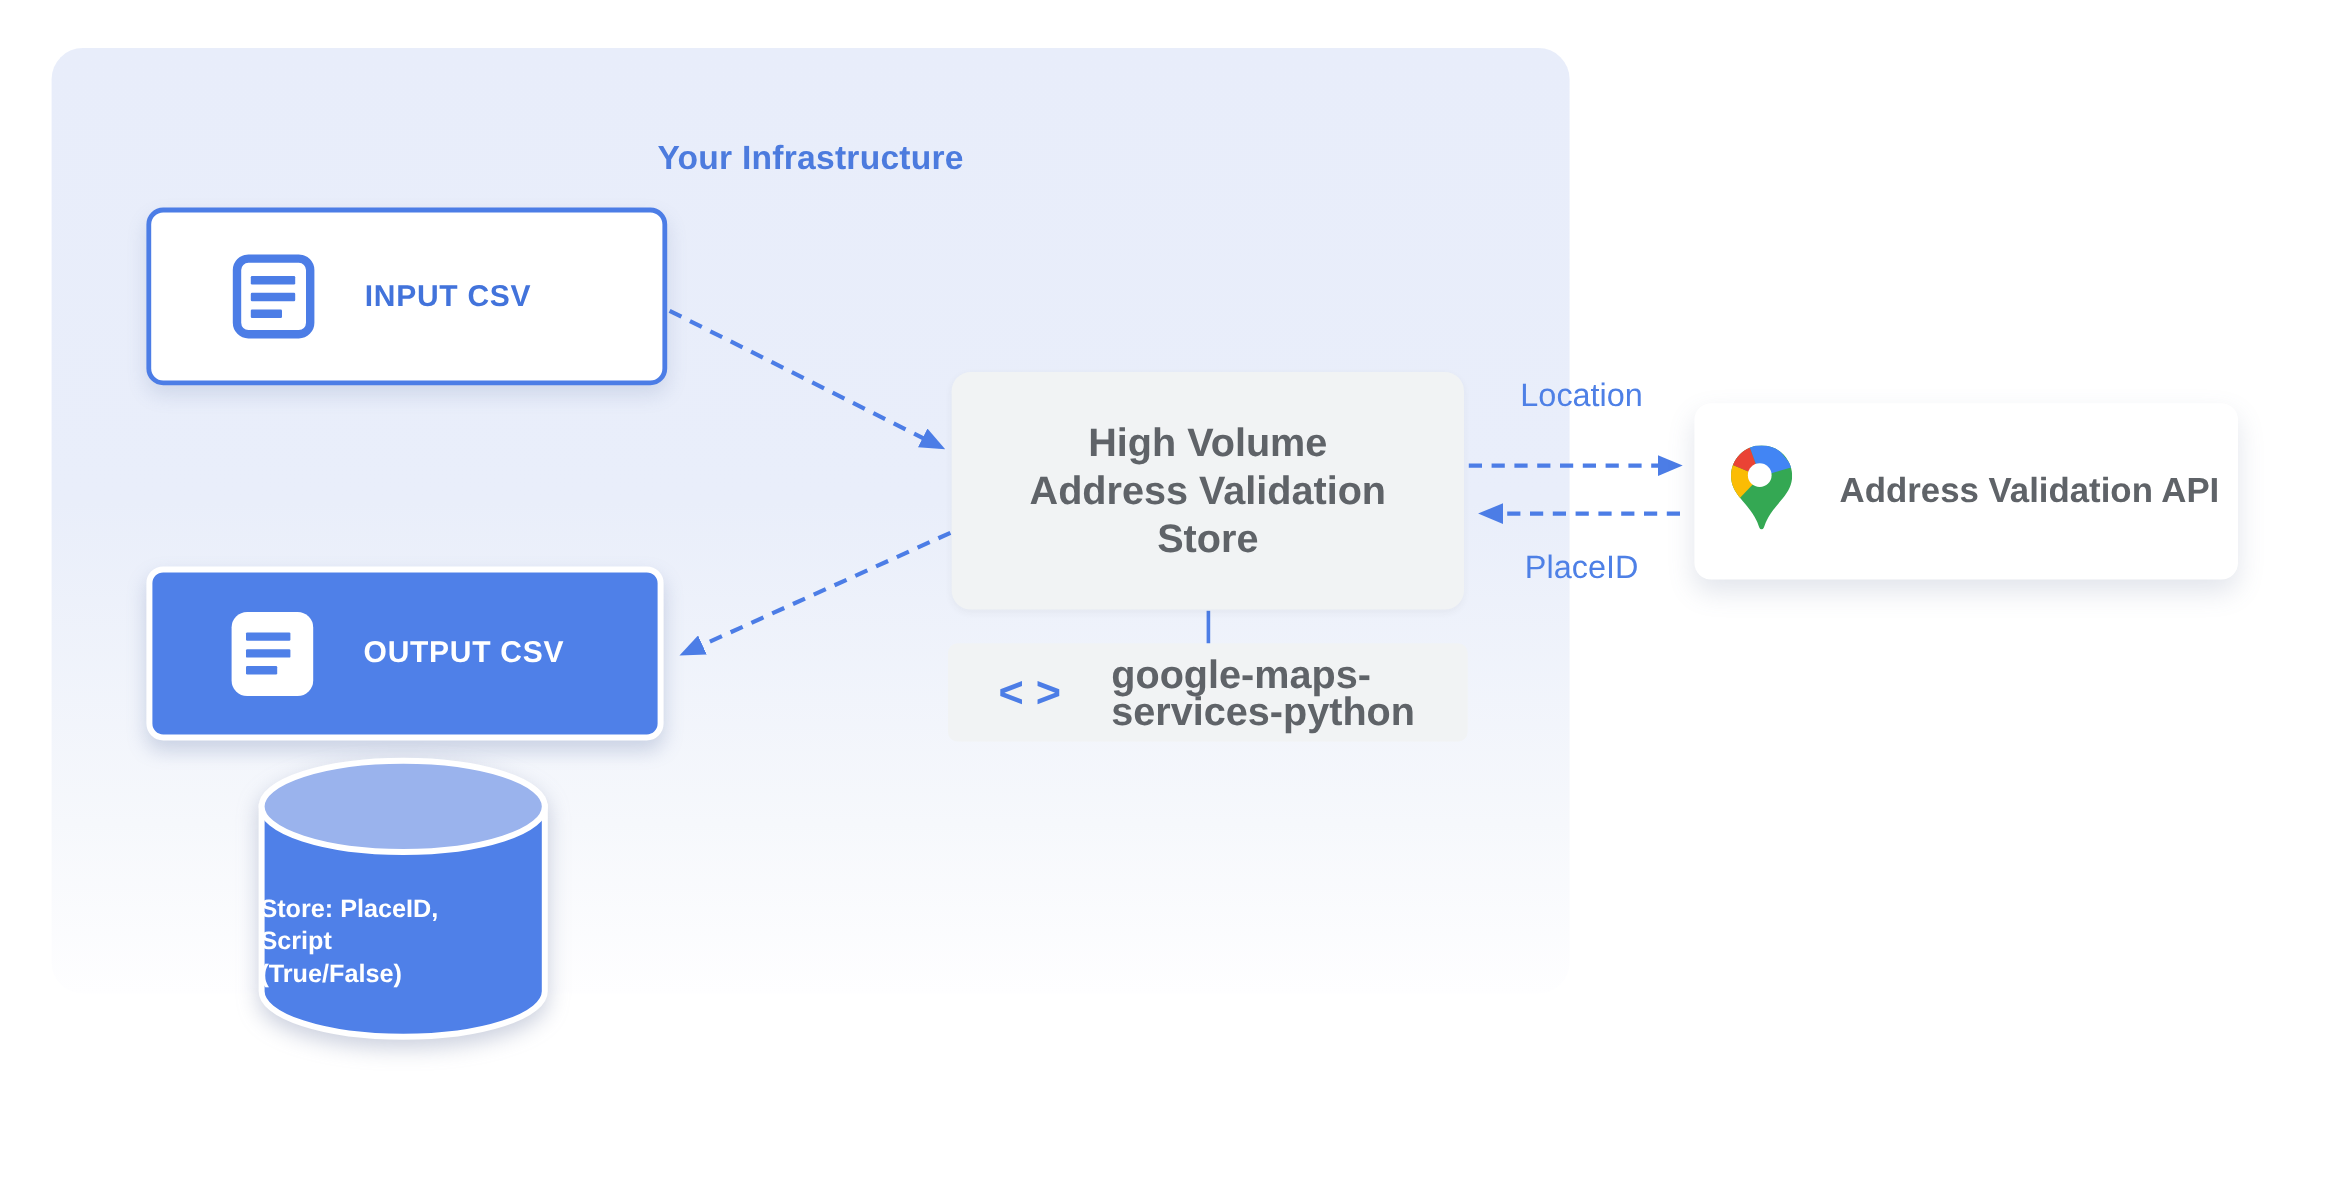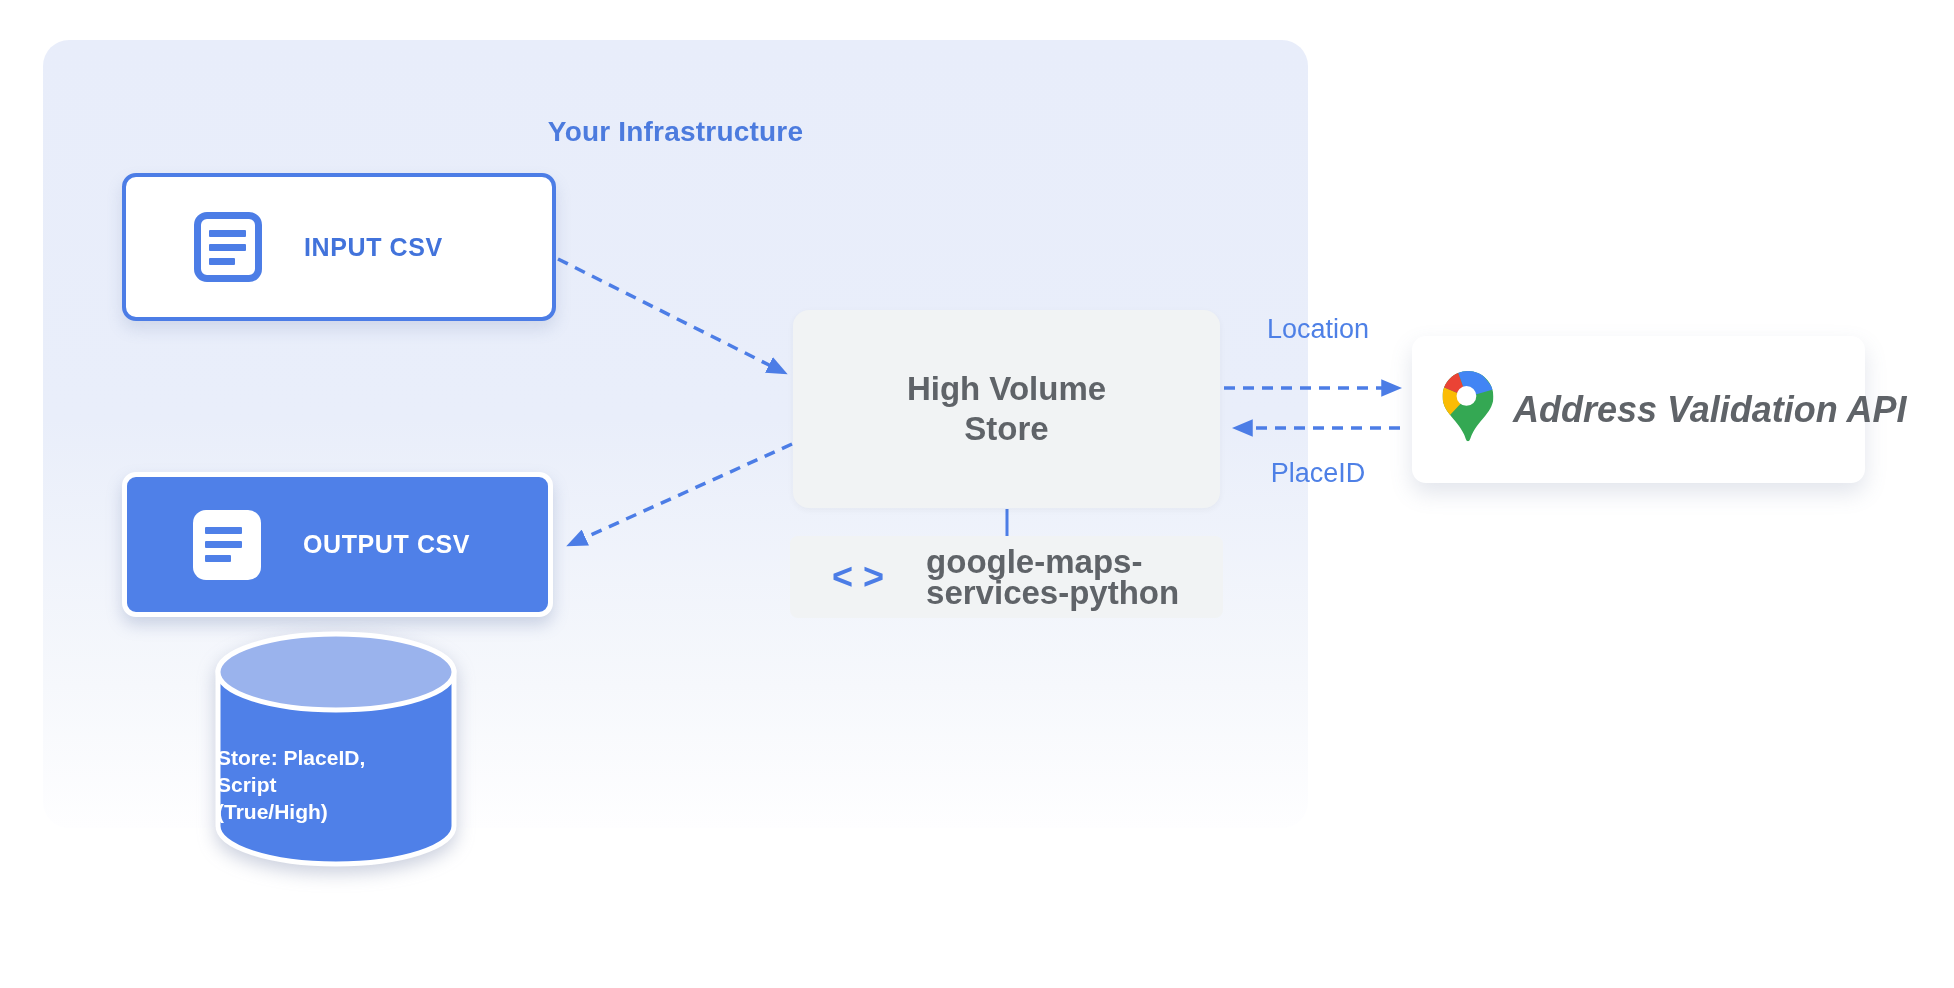--- a/index.html
+++ b/index.html
@@ -84,21 +84,21 @@
   .library-text{margin-left:42px;}
   .library-line{font-size:33px;line-height:31px;font-weight:700;color:var(--dark-text);white-space:nowrap;}
 
   
   .api-box{
     left:1412px;top:336px;width:453px;height:147px;
     background:#fff;border-radius:14px;
     box-shadow:0 10px 22px rgba(96,112,152,.18);
   }
   .pin-icon{margin-left:30px;flex:0 0 auto;}
-  .api-label{margin-left:19px;font-size:36px;font-weight:700;color:var(--dark-text);white-space:nowrap;font-style:italic;}
+  .api-label{margin-left:39px;font-size:29px;font-weight:700;color:var(--dark-text);white-space:nowrap;}
 
   
   .cylinder{position:absolute;left:211px;top:630px;width:250px;height:250px;z-index:2;
     filter:drop-shadow(0 7px 9px rgba(105,120,160,.35));}
   .cyl-body{fill:var(--fill-blue);stroke:#fff;stroke-width:5;}
   .cyl-top{fill:var(--cylinder-top);stroke:#fff;stroke-width:5;}
   .cyl-text{
     position:absolute;left:217px;top:744px;width:243px;z-index:3;
     color:#fff;font-size:21px;line-height:27px;font-weight:700;
   }
@@ -149,25 +149,26 @@
     <div class="csv-label">OUTPUT CSV</div>
   </div>
 
   <svg class="cylinder" viewBox="0 0 250 250" xmlns="http://www.w3.org/2000/svg">
     <path class="cyl-body" d="M7 42 V196 A118 38 0 0 0 243 196 V42 Z"></path>
     <ellipse class="cyl-top" cx="125" cy="42" rx="118" ry="38"></ellipse>
   </svg>
   <div class="cyl-text">
     <div>Store: PlaceID,</div>
     <div>Script</div>
-    <div>(True/High)</div>
+    <div>(True/False)</div>
   </div>
 
   <div class="node script-box">
     <div class="script-line">High Volume</div>
+    <div class="script-line">Address Validation</div>
     <div class="script-line">Store</div>
   </div>
 
   <div class="node library-box">
     <div class="code-icon">
       <span>&lt;</span>
       <span>&gt;</span>
     </div>
     <div class="library-text">
       <div class="library-line">google-maps-</div>

